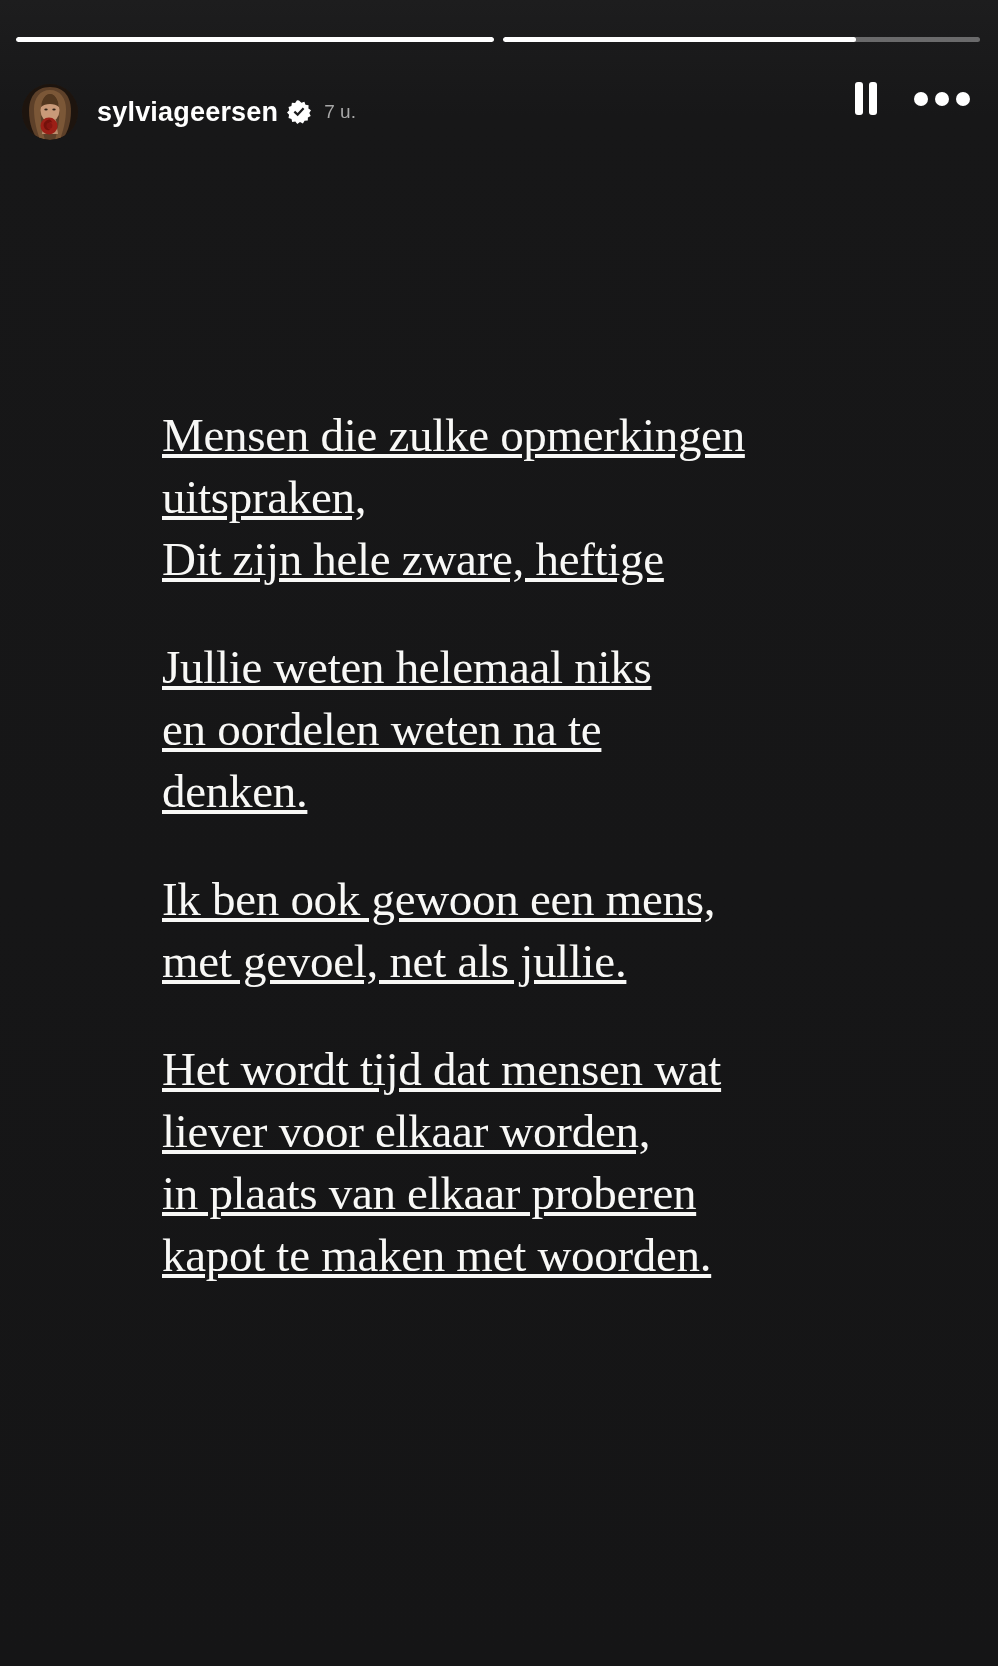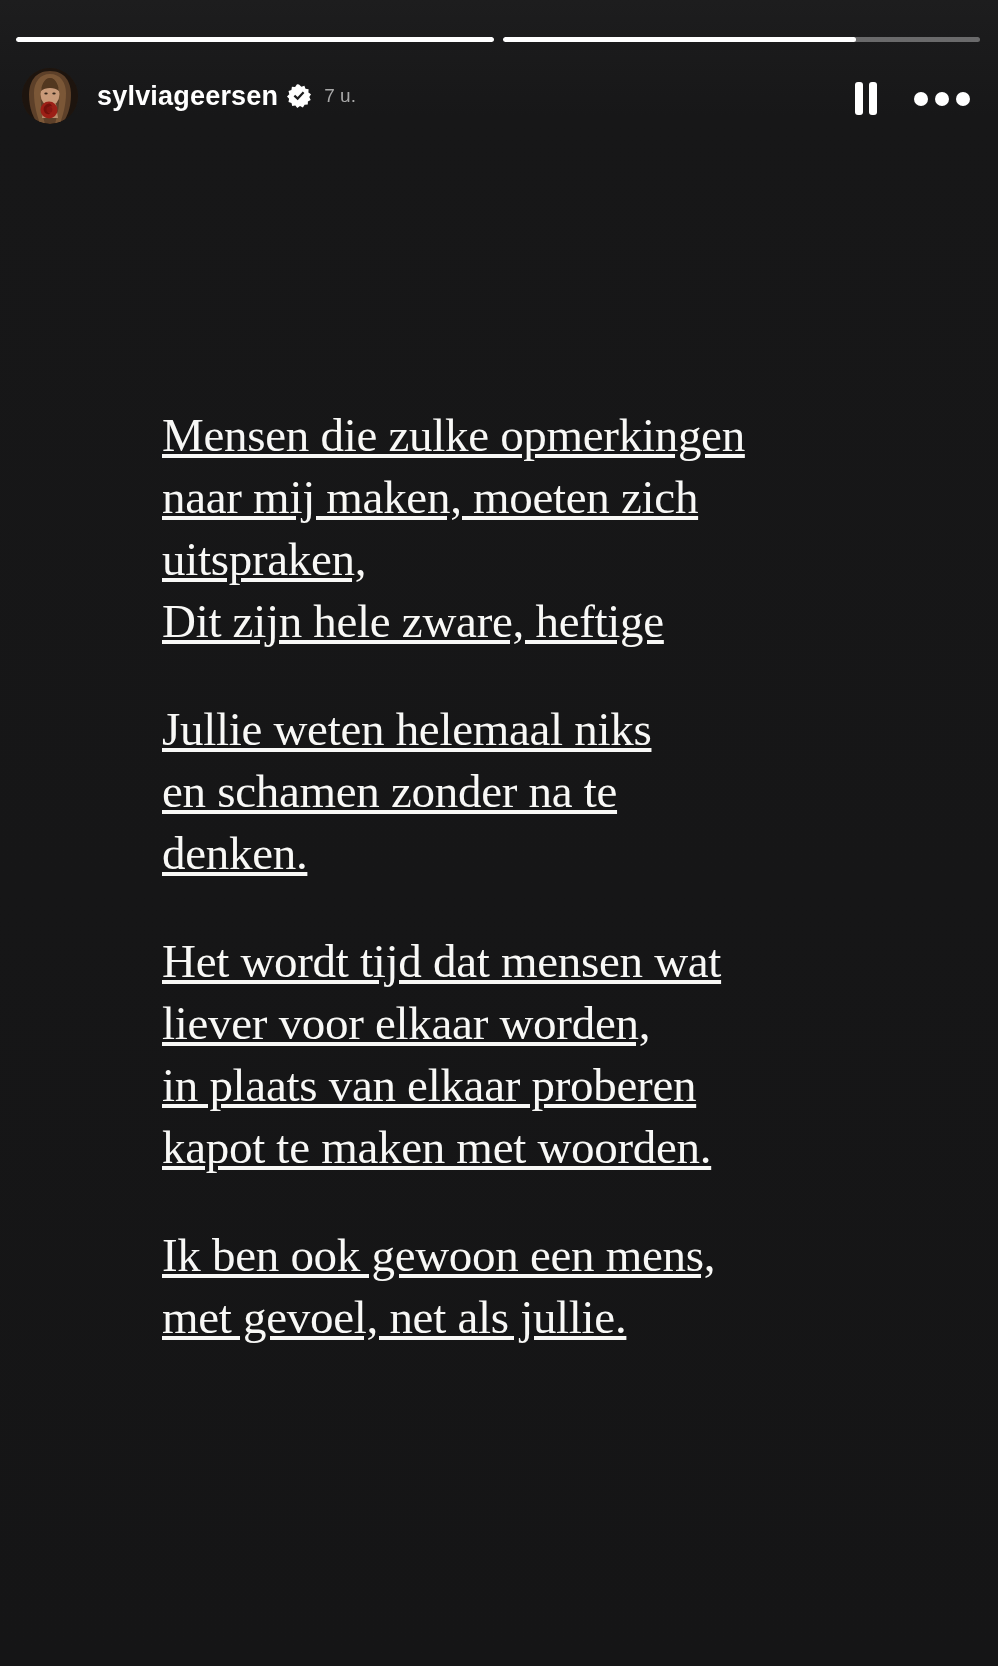--- a/index.html
+++ b/index.html
@@ -28,21 +28,21 @@
     background:var(--progress-track);
     overflow:hidden;position:relative;
   }
   .progress-fill{
     height:100%;width:0;border-radius:3px;
     background:var(--progress-fill);
   }
 
   
   .header-row{
-    position:absolute;top:68px;left:22px;right:22px;height:56px;
+    position:absolute;top:84px;left:22px;right:22px;height:56px;
     display:flex;align-items:center;
   }
   .avatar{
     width:56px;height:56px;border-radius:50%;overflow:hidden;flex:0 0 auto;
     background:#241a13;cursor:pointer;
   }
   .avatar svg{display:block;width:56px;height:56px;}
   .username{
     margin-left:19px;color:#ffffff;font-size:27px;font-weight:700;
     letter-spacing:0.2px;cursor:pointer;white-space:nowrap;
@@ -127,34 +127,33 @@
   </div>
   <div class="more-btn">
     <span class="dot"></span>
     <span class="dot"></span>
     <span class="dot"></span>
   </div>
 
   <div class="story-text">
     <div class="para">
       <div class="line">Mensen die zulke opmerkingen</div>
-      <div class="line">naar mij maken, moeten zich</div>
       <div class="line">uitspraken,</div>
       <div class="line">Dit zijn hele zware, heftige</div>
     </div>
     <div class="para">
       <div class="line">Jullie weten helemaal niks</div>
-      <div class="line">en schamen zonder na te</div>
+      <div class="line">en oordelen weten na te</div>
       <div class="line">denken.</div>
+    </div>
+    <div class="para">
+      <div class="line">Ik ben ook gewoon een mens,</div>
+      <div class="line">met gevoel, net als jullie.</div>
     </div>
     <div class="para">
       <div class="line">Het wordt tijd dat mensen wat</div>
       <div class="line">liever voor elkaar worden,</div>
       <div class="line">in plaats van elkaar proberen</div>
       <div class="line">kapot te maken met woorden.</div>
     </div>
-    <div class="para">
-      <div class="line">Ik ben ook gewoon een mens,</div>
-      <div class="line">met gevoel, net als jullie.</div>
-    </div>
   </div>
 
 </div>
 
 </body></html>

